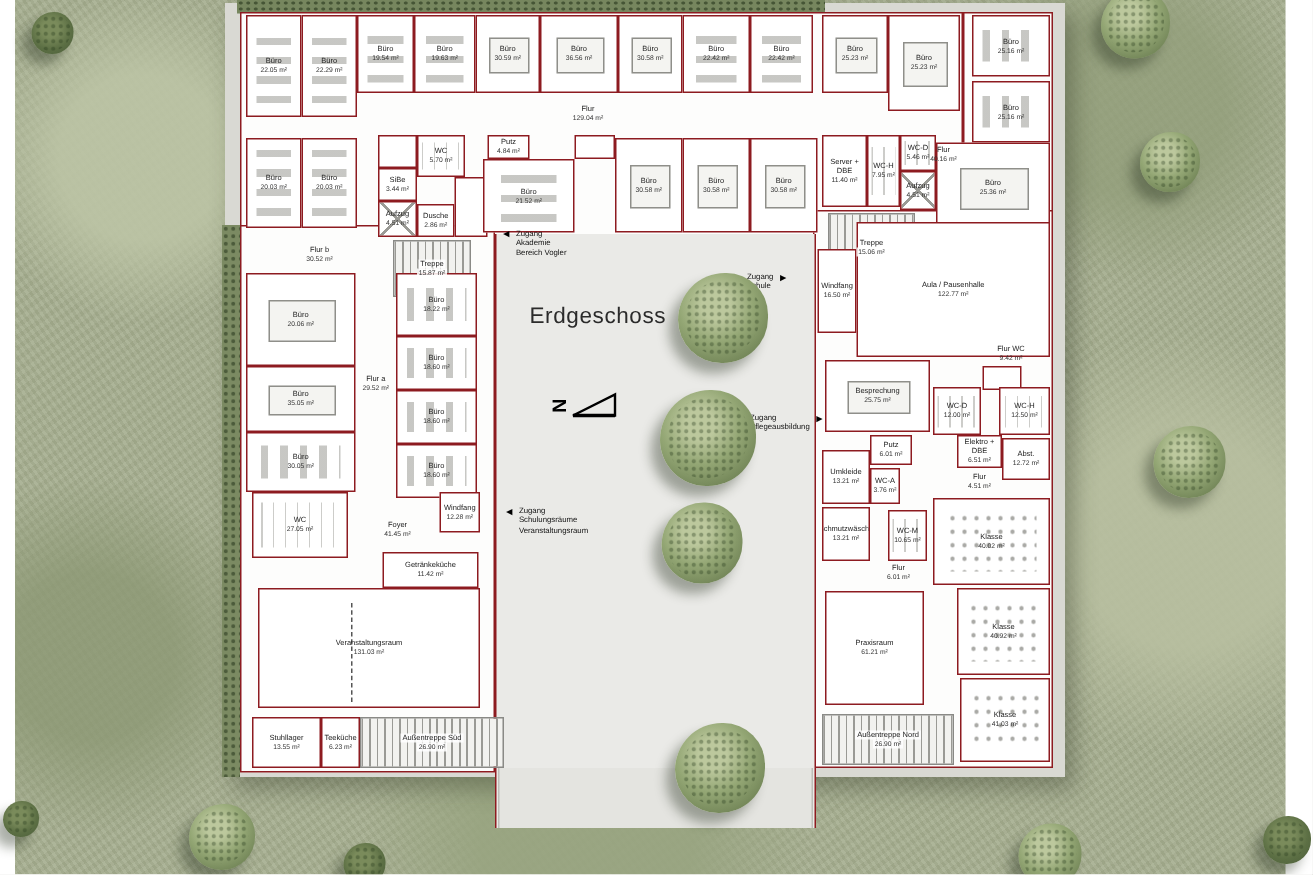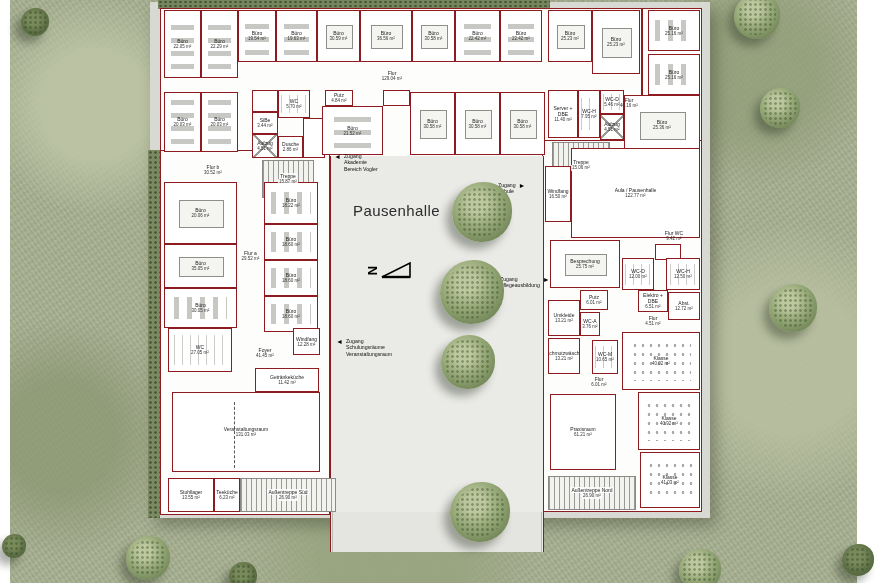--- a/index.html
+++ b/index.html
@@ -407,21 +407,21 @@
         <span class="rlab">Praxisraum</span>
         <span class="rarea">61.21 m²</span>
       </div>
       <div class="room t-stairs" style="left: 548px; top: 476px; width: 88px; height: 34px;">
         <span class="rlab">Außentreppe Nord</span>
         <span class="rarea">26.90 m²</span>
       </div>
     </div>
   <div class="zigzag"></div>
 
-  <div class="title">Pausenhalle</div>
+  <div class="title">Erdgeschoss</div>
 
   <div class="north">
     <span class="north-n">N</span>
     <svg width="40" height="24">
       <path d="M5 19 L33 5 L33 19 Z" fill="none" stroke="#000" stroke-width="1.6"></path>
       <path d="M5 19 L33 19" stroke="#000" stroke-width="2.4"></path>
     </svg>
   </div>
 
   <div id="annot-layer">

